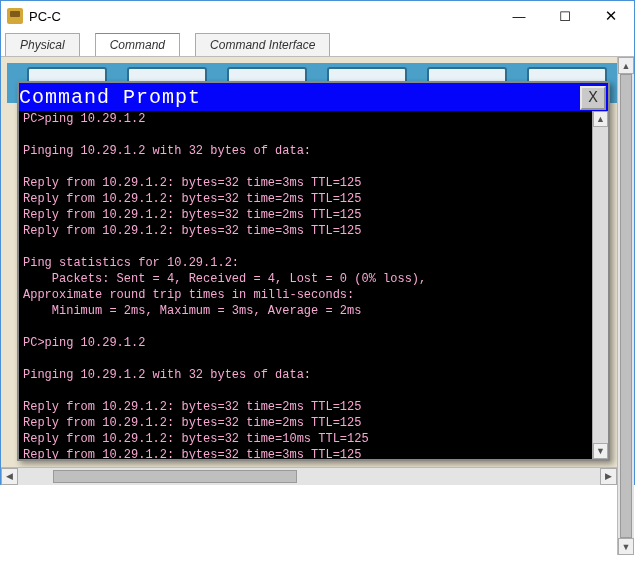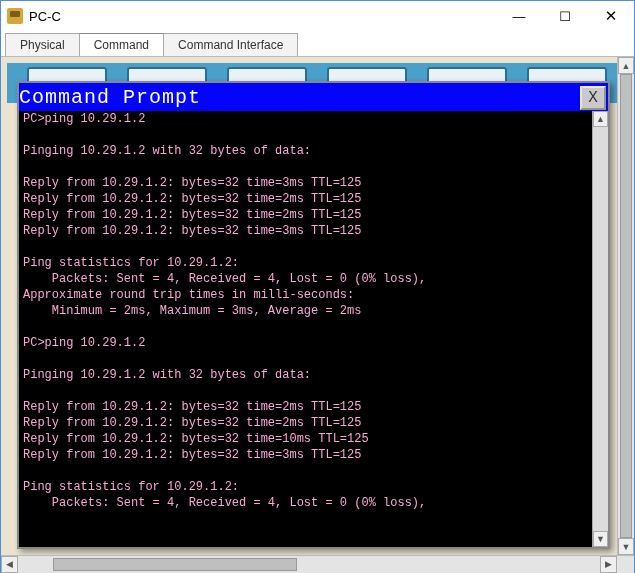--- a/index.html
+++ b/index.html
@@ -5,21 +5,21 @@
   * { margin: 0; padding: 0; box-sizing: border-box; }
   body {
     font-family: "Segoe UI", Tahoma, sans-serif;
     background: #fff;
     overflow: hidden;
     width: 635px;
     height: 573px;
   }
   .window {
     width: 635px;
-    height: 573px;
+    height: 485px;
     background: #fff;
     border: 1px solid #4a90d6;
     display: flex;
     flex-direction: column;
   }
   .titlebar {
     height: 30px;
     background: #fff;
     display: flex;
     align-items: center;
@@ -58,21 +58,22 @@
     background: #fff;
   }
   .win-btn.close { font-size: 15px; }
   .tabstrip {
     height: 26px;
     background: #fff;
     border-bottom: 1px solid #bbb;
     display: flex;
     align-items: flex-end;
     padding-left: 4px;
-    gap: 0;
+    gap: 16px;
+    font-style: italic;
   }
   .tab {
     padding: 4px 14px;
     font-size: 12px;
     color: #333;
     border: 1px solid #aaa;
     border-bottom: none;
     background: #f3f3f3;
     margin-right: -1px;
     position: relative;

